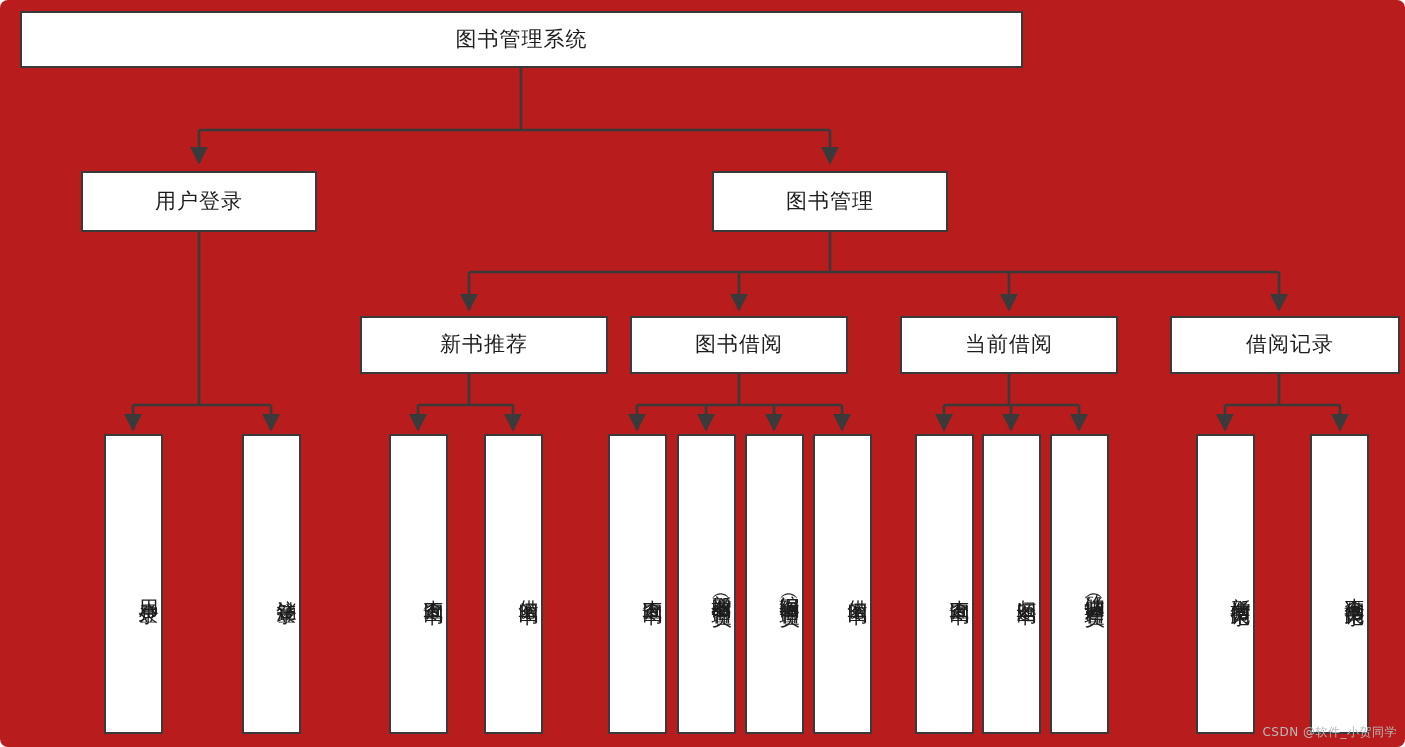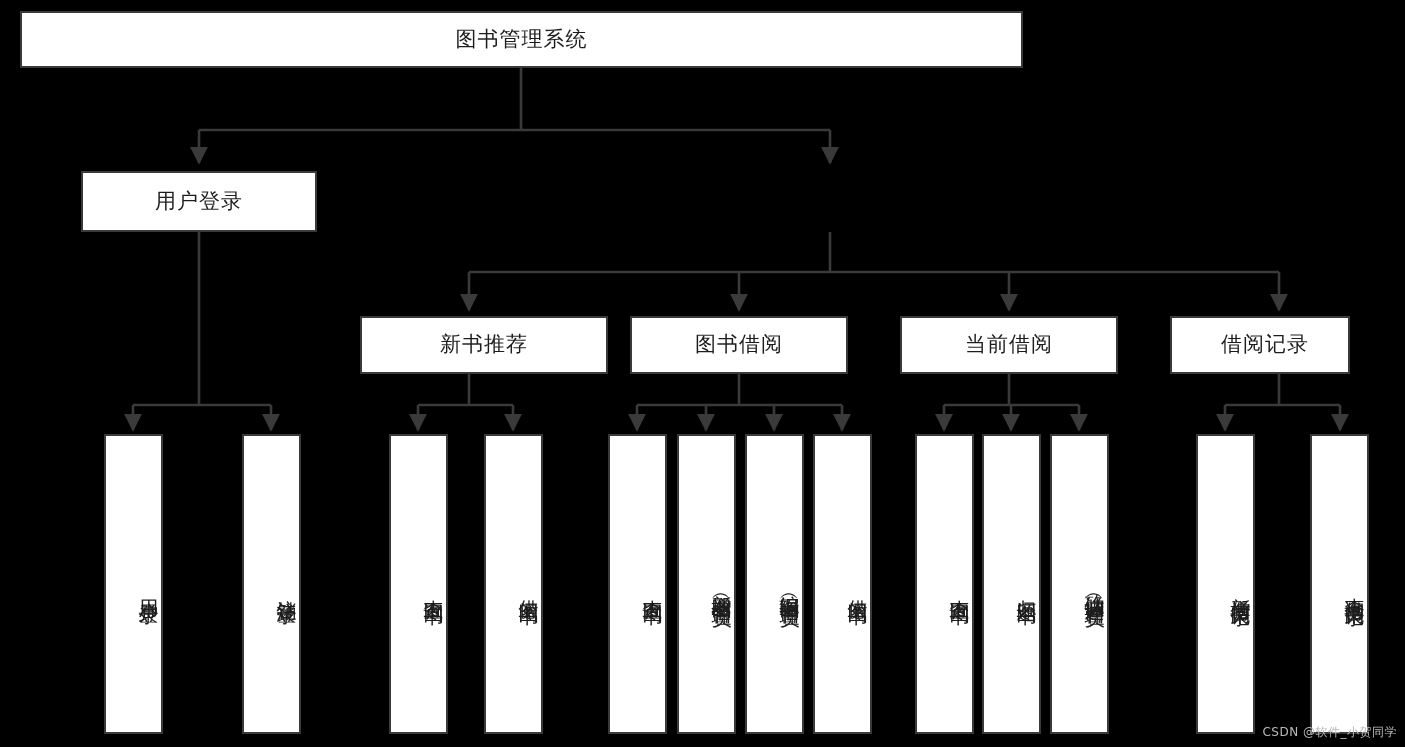--- a/index.html
+++ b/index.html
@@ -8,22 +8,23 @@
     padding: 0;
     background: #ffffff;
   }
   body {
     font-family: "DejaVu Sans", "Liberation Sans", sans-serif;
   }
   #canvas {
     position: relative;
     width: 1405px;
     height: 747px;
-    background: #000000;
+    background: #b91c1c;
     overflow: hidden;
+    border-radius: 8px;
   }
   #edges {
     position: absolute;
     left: 0;
     top: 0;
     width: 1405px;
     height: 747px;
     pointer-events: none;
   }
   .node {
@@ -123,31 +124,34 @@
     </g>
   </svg>
 
   <div class="node horiz" style="left:20px; top:11px; width:1003px; height:57px;">
     <span>图书管理系统</span>
   </div>
 
   <div class="node horiz" style="left:81px; top:171px; width:236px; height:61px;">
     <span>用户登录</span>
   </div>
+  <div class="node horiz" style="left:712px; top:171px; width:236px; height:61px;">
+    <span>图书管理</span>
+  </div>
 
   <div class="node horiz" style="left:360px; top:316px; width:248px; height:58px;">
     <span>新书推荐</span>
   </div>
   <div class="node horiz" style="left:630px; top:316px; width:218px; height:58px;">
     <span>图书借阅</span>
   </div>
   <div class="node horiz" style="left:900px; top:316px; width:218px; height:58px;">
     <span>当前借阅</span>
   </div>
-  <div class="node horiz" style="left:1170px; top:316px; width:180px; height:58px;padding-left:10px;">
+  <div class="node horiz" style="left:1170px; top:316px; width:230px; height:58px;padding-left:10px;">
     <span>借阅记录</span>
   </div>
 
   <div class="node vert" style="left:104px; top:434px; width:59px; height:300px;">
     <span class="vlabel">用户登录</span>
   </div>
   <div class="node vert" style="left:242px; top:434px; width:59px; height:300px;">
     <span class="vlabel">注销登录</span>
   </div>
 

